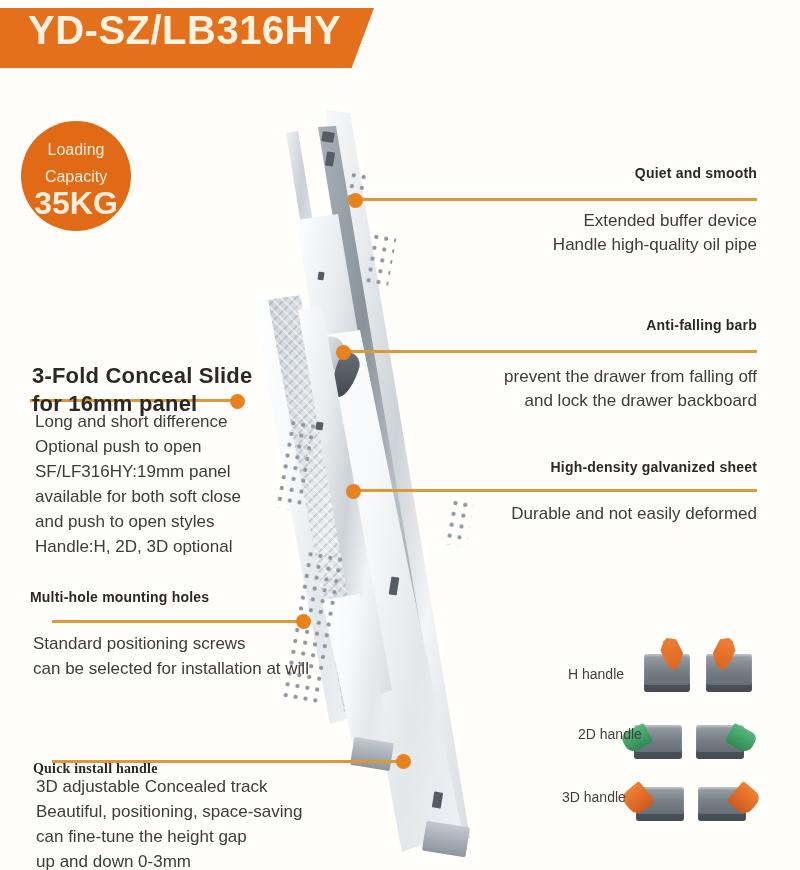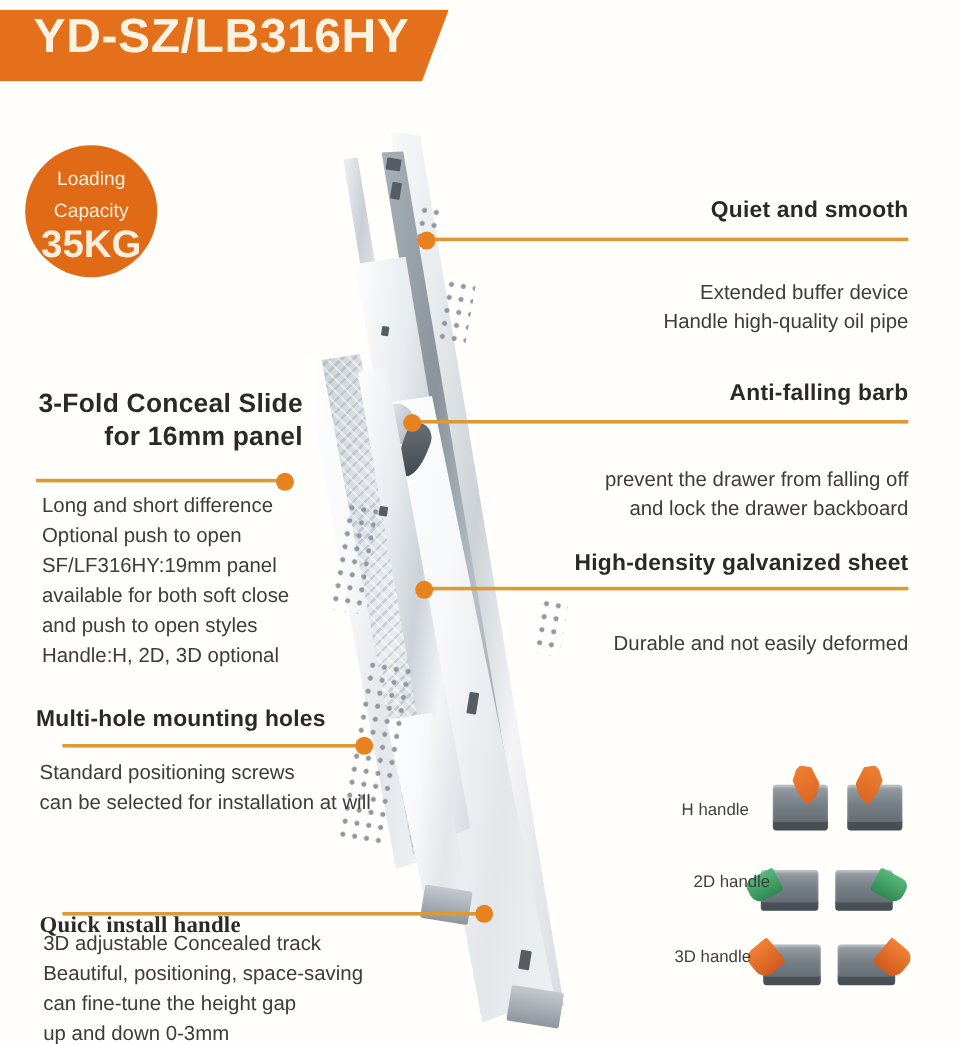--- a/index.html
+++ b/index.html
@@ -37,23 +37,23 @@
   .hook-cap{position:absolute;background:linear-gradient(135deg,#eef1f3,#a8b0b7);
             border-radius:50% 50% 42% 42%;transform:rotate(-16deg);}
   .hook-tongue{position:absolute;background:linear-gradient(160deg,#6a7178,#3f464d);
             border-radius:45% 55% 50% 50% / 28% 28% 62% 62%;transform:rotate(20deg);}
 
   
   .callout-line{position:absolute;height:3px;background:#DD9838;z-index:5;}
   .callout-dot{position:absolute;width:15px;height:15px;border-radius:50%;background:#E8821E;z-index:6;}
 
   
-  .rc-title,.lc-title{position:absolute;font-weight:bold;font-size:19px;color:#2B2926;z-index:7;letter-spacing:.2px;}
+  .rc-title,.lc-title{position:absolute;font-weight:bold;font-size:14px;color:#2B2926;z-index:7;letter-spacing:.2px;}
   .rc-title{right:43px;text-align:right;}
-  .rc-body{position:absolute;right:43px;text-align:right;font-size:17px;line-height:24px;color:#3E3B38;z-index:7;margin-top:23px;}
+  .rc-body{position:absolute;right:43px;text-align:right;font-size:17px;line-height:24px;color:#3E3B38;z-index:7;}
   .lc-title{left:32px;text-align:left;}
   .lc-title.two-line{font-size:22px;line-height:28px;}
   .lc-body{position:absolute;font-size:17px;line-height:25px;color:#3E3B38;z-index:7;}
 
   
   .handle-label{position:absolute;font-size:14px;color:#3F3F3F;z-index:7;}
   .pair{position:absolute;display:flex;gap:10px;z-index:4;}
   .handle{position:relative;width:52px;height:60px;}
   .handle.mirror{transform:scaleX(-1);}
   .h-body{position:absolute;left:3px;bottom:5px;width:46px;height:38px;border-radius:3px;
@@ -146,21 +146,21 @@
   <div class="rc-body" style="top:365px;">
     <div>prevent the drawer from falling off</div>
     <div>and lock the drawer backboard</div>
   </div>
 
   <div class="rc-title" style="top:459px;">High-density galvanized sheet</div>
   <div class="rc-body" style="top:502px;">
     <div>Durable and not easily deformed</div>
   </div>
 
-  <div class="lc-title two-line" style="top:322px;text-align:right;">
+  <div class="lc-title two-line" style="top:362px;">
     <div>3-Fold Conceal Slide</div>
     <div>for 16mm panel</div>
   </div>
   <div class="lc-body" style="left:35px;top:409px;">
     <div>Long and short difference</div>
     <div>Optional push to open</div>
     <div>SF/LF316HY:19mm panel</div>
     <div>available for both soft close</div>
     <div>and push to open styles</div>
     <div>Handle:H, 2D, 3D optional</div>

